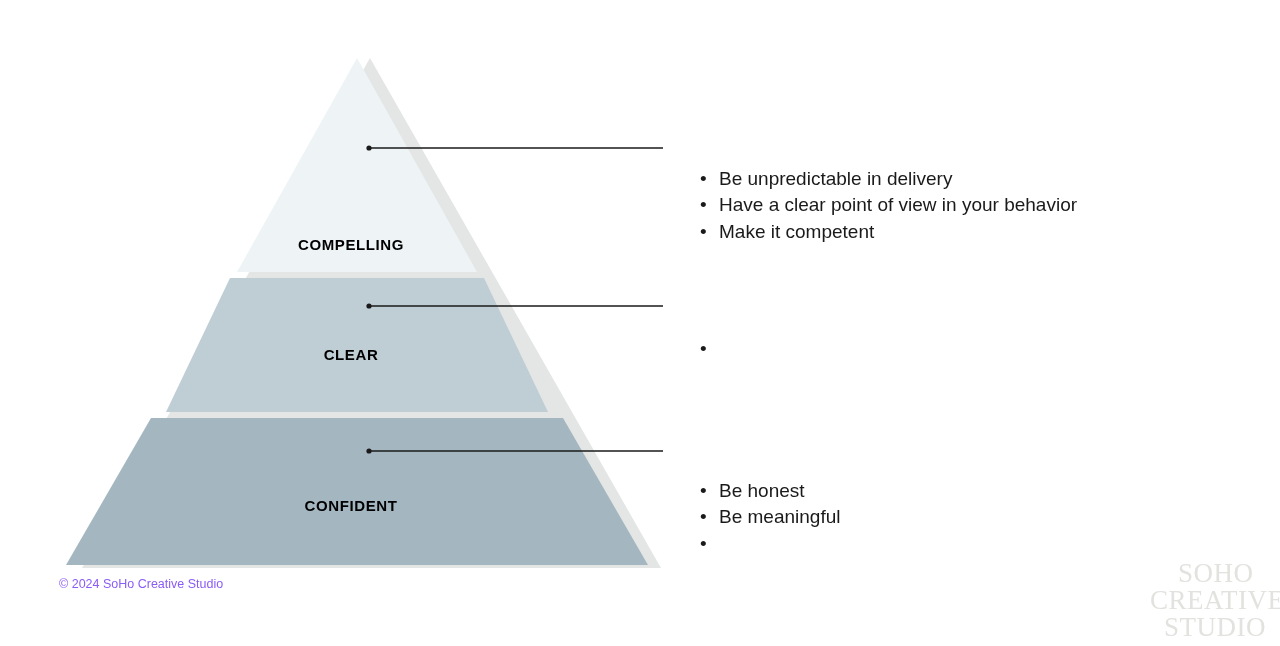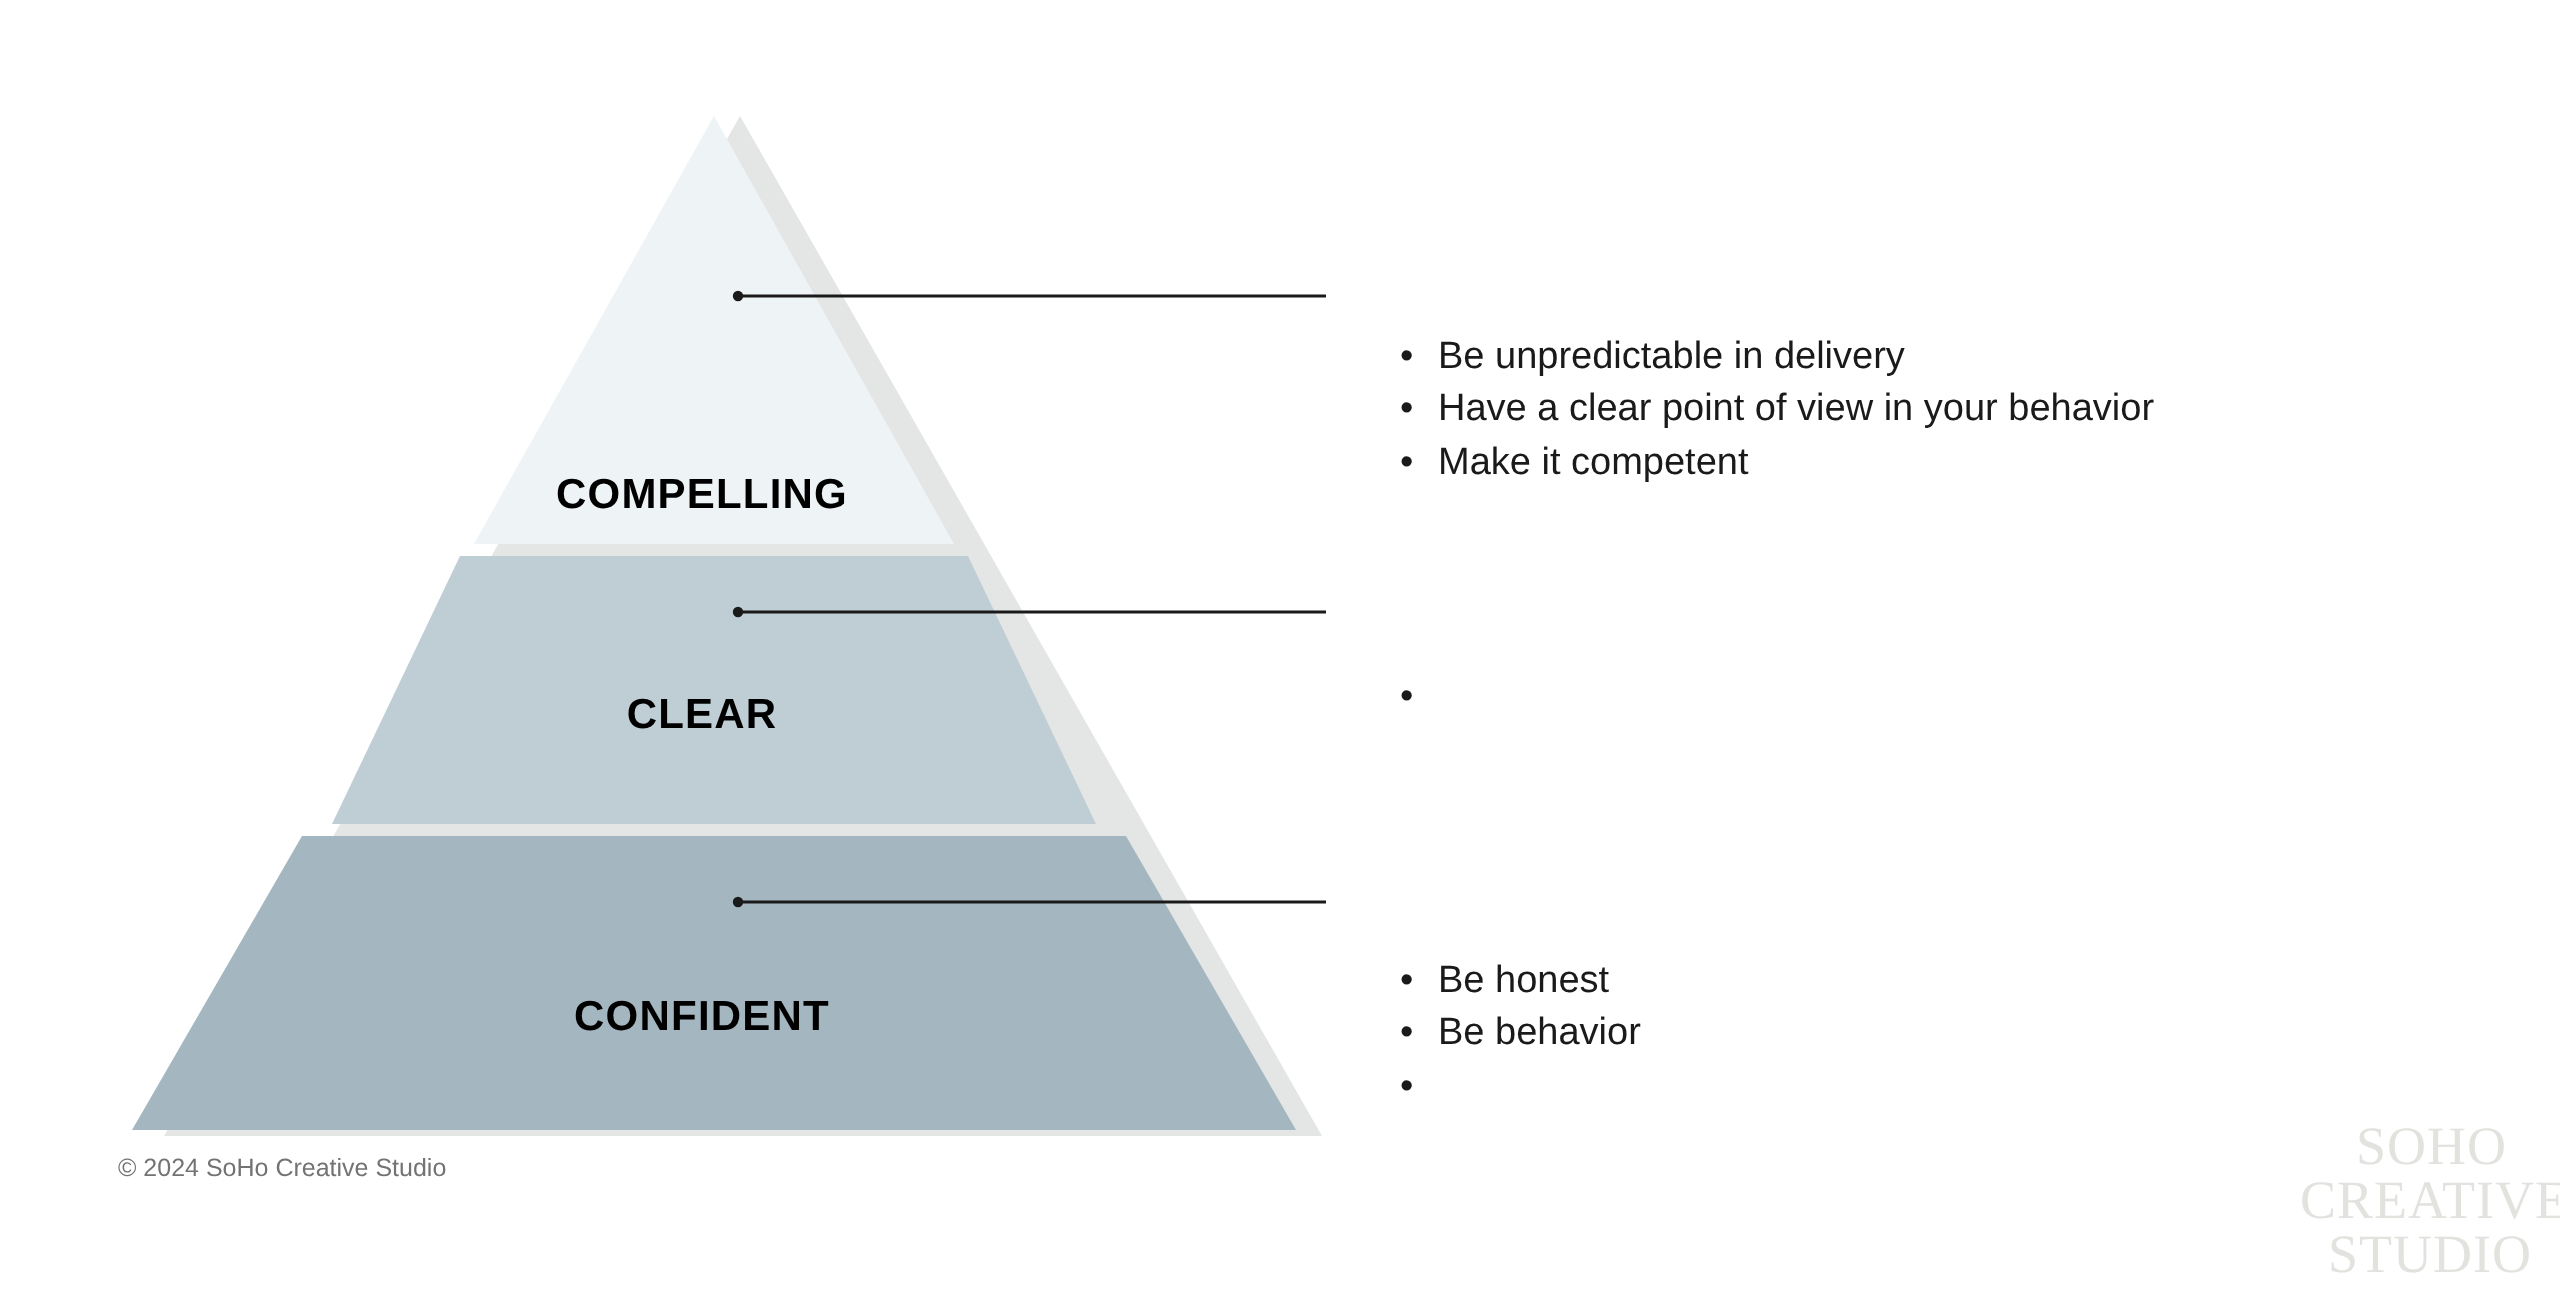--- a/index.html
+++ b/index.html
@@ -32,21 +32,21 @@
     top: 0;
     width: 1280px;
     height: 646px;
     pointer-events: none;
   }
 
   .tier-label {
     position: absolute;
     font-family: "Liberation Sans", sans-serif;
     font-weight: bold;
-    font-size: 21px;
+    font-size: 15px;
     letter-spacing: 0.6px;
     color: #000000;
     text-align: center;
     white-space: nowrap;
     transform: translateX(-50%);
   }
   #tier-label-compelling { left: 351px; top: 236px; }
   #tier-label-clear      { left: 351px; top: 346px; }
   #tier-label-confident  { left: 351px; top: 481px; margin-top: 16px; }
 
@@ -83,21 +83,21 @@
     color: #1a1a1a;
   }
 
   
   #footer-copyright {
     position: absolute;
     left: 59px;
     top: 577px;
     font-family: "Liberation Sans", sans-serif;
     font-size: 12.5px;
-    color: #737373;
+    color: #8b5cf6;
     white-space: nowrap;
   }
 
   
   #watermark {
     position: absolute;
     left: 1150px;
     top: 560px;
     width: 200px;
     font-family: "Liberation Serif", serif;
@@ -173,21 +173,21 @@
   </div>
 
   <div class="callout-group" id="callout-group-2">
     <ul class="callout-list">
       <li class="callout-item">
         <span class="bullet-dot">•</span>
         <span>Be honest</span>
       </li>
       <li class="callout-item">
         <span class="bullet-dot">•</span>
-        <span>Be behavior</span>
+        <span>Be meaningful</span>
       </li>
       <li class="callout-item">
         <span class="bullet-dot">•</span>
       </li>
     </ul>
   </div>
 
   <div id="footer-copyright">© 2024 SoHo Creative Studio</div>
 
   <div id="watermark">

